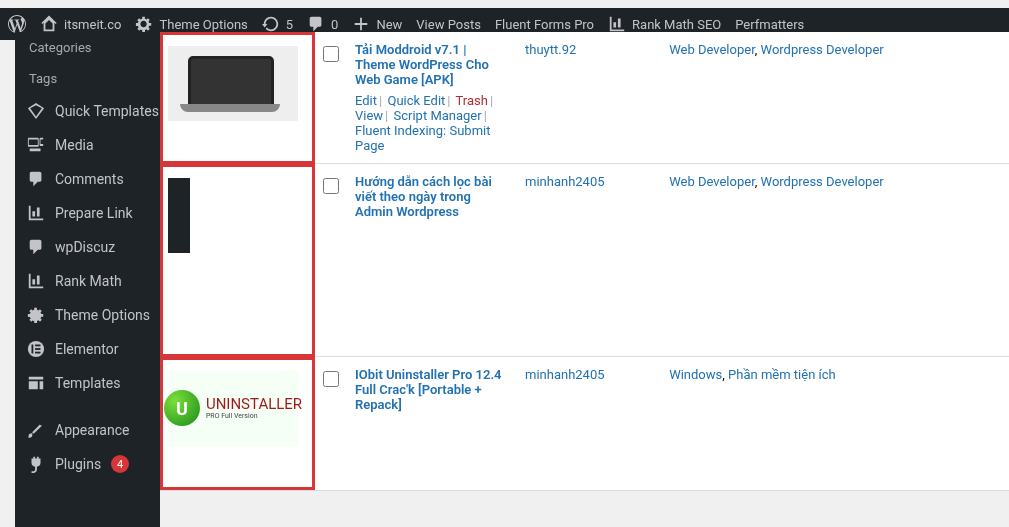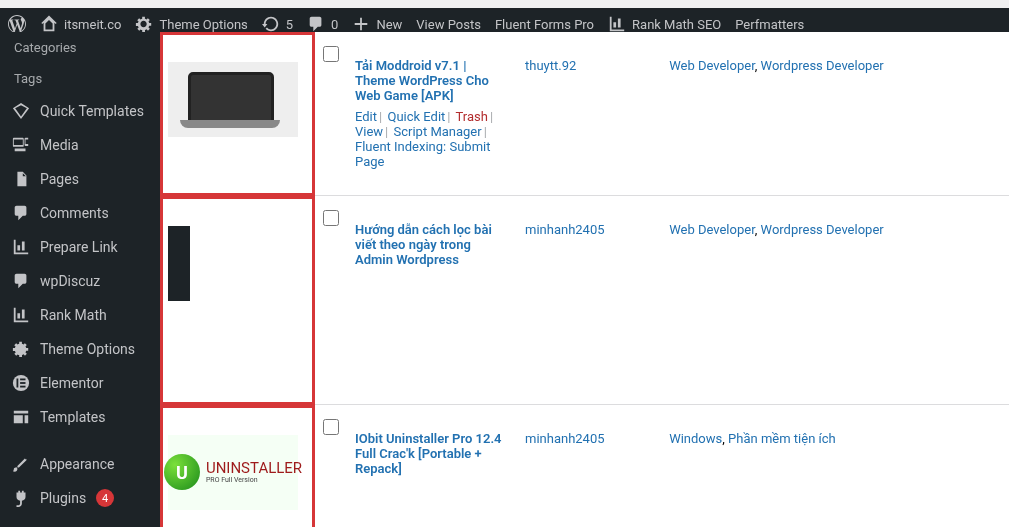--- a/index.html
+++ b/index.html
@@ -4,31 +4,31 @@
 <style>
 * { margin: 0; padding: 0; box-sizing: border-box; }
 body { font-family: -apple-system, BlinkMacSystemFont, "Segoe UI", Roboto, sans-serif; font-size: 13px; background: #f0f0f1; width: 1009px; height: 527px; overflow: hidden; }
 
 
 .admin-bar { background: #1d2327; color: #c3c4c7; height: 32px; display: flex; align-items: center; padding: 0 8px; gap: 14px; font-size: 13px; margin-top: 8px; }
 .admin-bar .ab-item { display: flex; align-items: center; gap: 6px; cursor: pointer; color: #c3c4c7; }
 .admin-bar svg { width: 18px; height: 18px; fill: currentColor; }
 
 
-.sidebar { position: absolute; top: 32px; left: 0; width: 160px; background: #1d2327; color: #c3c4c7; height: calc(527px - 32px); overflow: hidden; }
+.sidebar { position: absolute; top: 32px; left: 15px; width: 160px; background: #1d2327; color: #c3c4c7; height: calc(527px - 32px); overflow: hidden; }
 .sidebar .menu-item { display: flex; align-items: center; gap: 10px; padding: 8px 12px; cursor: pointer; font-size: 14px; color: #c3c4c7; }
 .sidebar .menu-item.sub { padding-left: 14px; font-size: 13px; color: #a7aaad; }
 .sidebar .separator { height: 5px; margin: 4px 0; }
 .sidebar svg { width: 18px; height: 18px; fill: currentColor; flex-shrink: 0; }
 .badge { background: #d63638; color: #fff; border-radius: 9px; min-width: 18px; height: 18px; display: inline-flex; align-items: center; justify-content: center; font-size: 11px; padding: 0 5px; }
 
 
 .content { position: absolute; top: 32px; left: 160px; right: 0; bottom: 0; background: #f0f0f1; overflow: hidden; }
 .posts-table { width: 100%; border-collapse: collapse; background: #fff; }
-.posts-table td { padding: 26px 8px; vertical-align: top; border-bottom: 1px solid #dcdcde; font-size: 13px; }
+.posts-table td { padding: 10px 8px; vertical-align: top; border-bottom: 1px solid #dcdcde; font-size: 13px; }
 .thumb-col { width: 155px; }
 .thumb-col .thumb { width: 130px; height: 75px; background: #eee; display: flex; align-items: center; justify-content: center; margin: 4px 0; position: relative; }
 .highlight-thumbs { outline: 3px solid #d63638; outline-offset: -3px; }
 .check-col { width: 30px; padding-top: 14px !important; }
 .title-col { width: 170px; }
 .title-col a.row-title { color: #2271b1; font-weight: 600; font-size: 13px; text-decoration: none; display: block; }
 .row-actions { margin-top: 6px; font-size: 13px; color: #50575e; }
 .row-actions a { color: #2271b1; text-decoration: none; }
 .row-actions a.trash { color: #b32d2e; }
 .row-actions .sep { color: #a7aaad; padding: 0 2px; }
@@ -107,26 +107,20 @@
     <span>Quick Templates</span>
   </div>
   <div class="menu-item">
     <svg viewBox="0 0 20 20">
         <path d="M13 11V3c0-.6-.4-1-1-1H2c-.6 0-1 .4-1 1v8c0 .6.4 1 1 1h10c.6 0 1-.4 1-1zm-1-7v6H2V4h10zm2-1c0-.6.4-1 1-1h3v2h-3v5h3v2h-3c-.6 0-1-.4-1-1V3zm-11 14v-3h12v3H3z"></path>
       </svg>
     <span>Media</span>
   </div>
   <div class="menu-item">
     <svg viewBox="0 0 20 20">
-        <path d="M6 2h6l4 4v12H6V2zm6 1.5V7h3.5L12 3.5z"></path>
-      </svg>
-    <span>Pages</span>
-  </div>
-  <div class="menu-item">
-    <svg viewBox="0 0 20 20">
         <path d="M5 2h9c1.1 0 2 .9 2 2v7c0 1.1-.9 2-2 2h-2l-5 5v-5H5c-1.1 0-2-.9-2-2V4c0-1.1.9-2 2-2z"></path>
       </svg>
     <span>Comments</span>
   </div>
   <div class="menu-item">
     <svg viewBox="0 0 20 20">
         <path d="M18 18H2V2h2v14h14v2zM6 14V8h3v6H6zm5 0V4h3v10h-3z"></path>
       </svg>
     <span>Prepare Link</span>
   </div>

